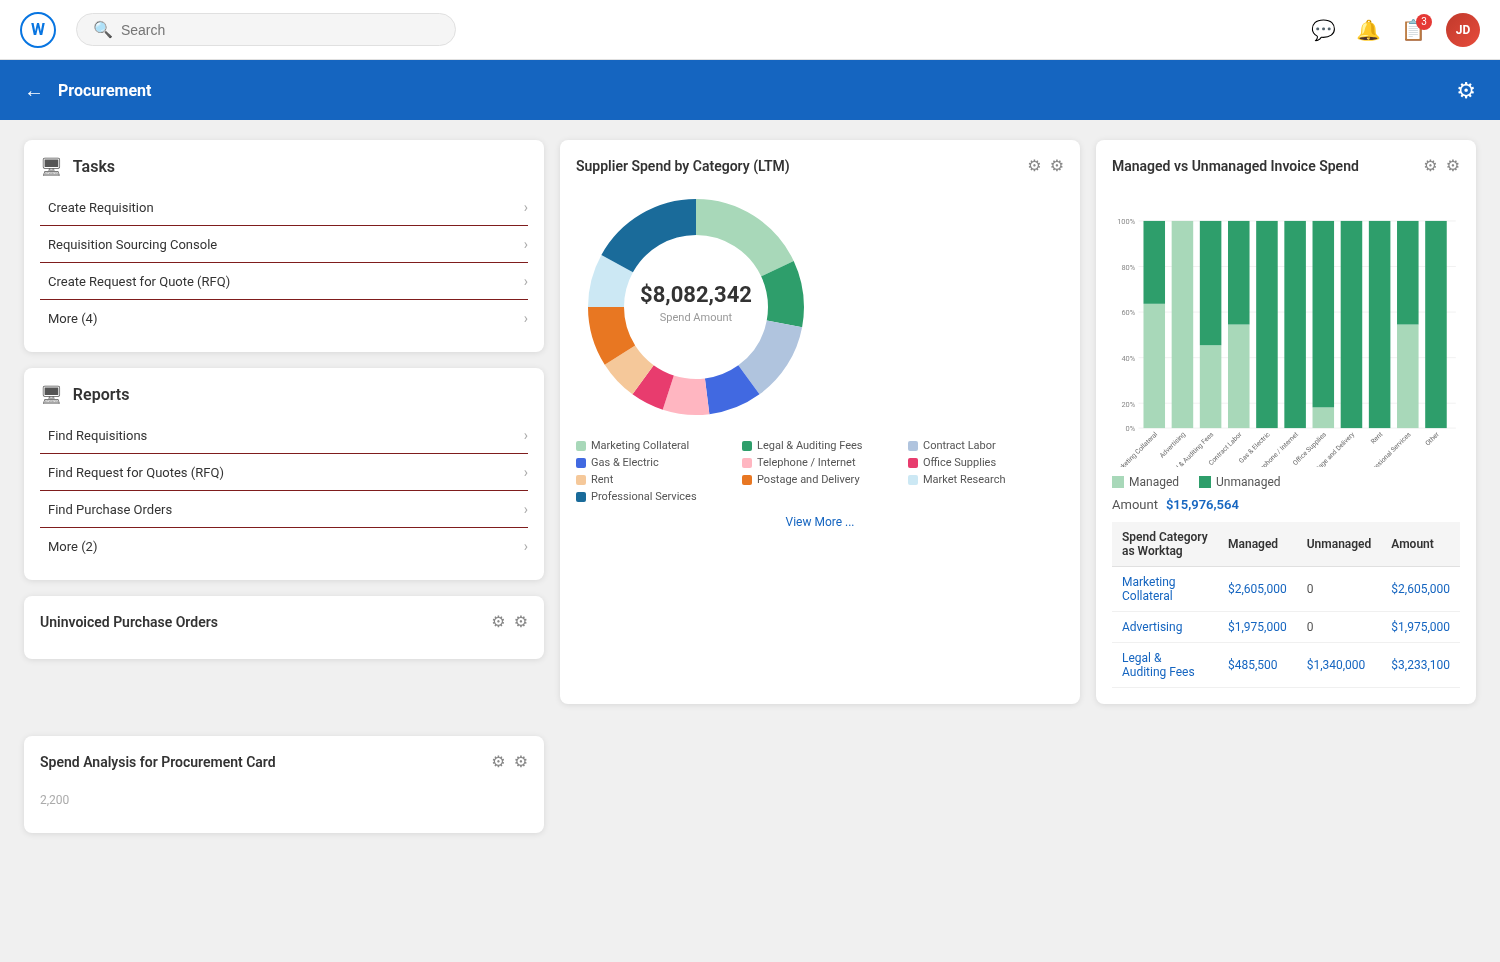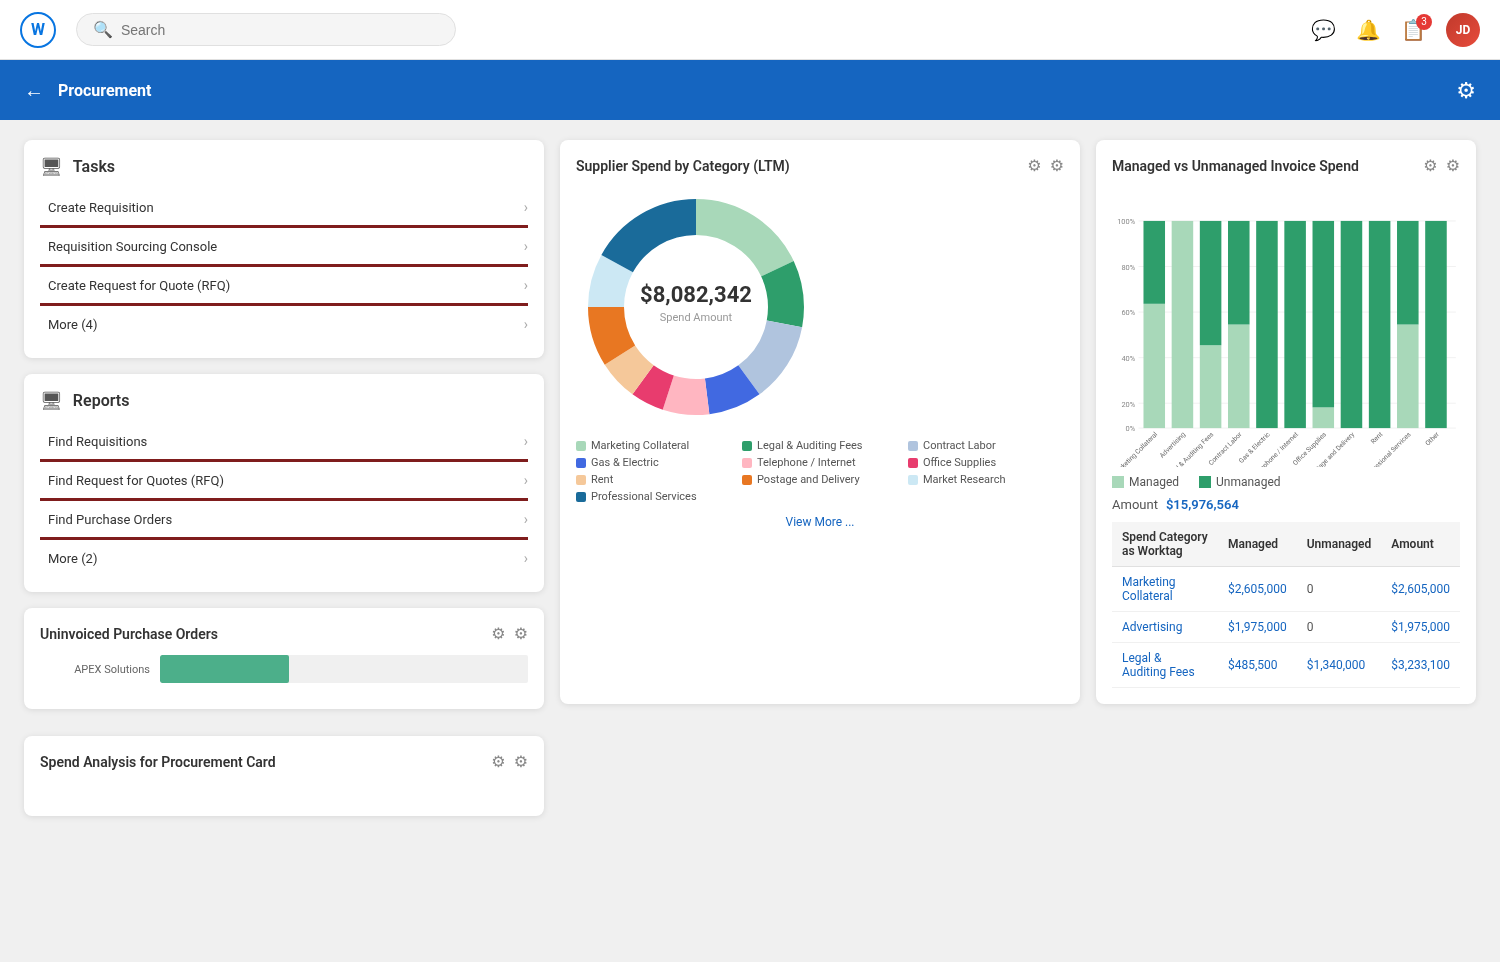--- a/index.html
+++ b/index.html
@@ -99,21 +99,21 @@
     .spend-table td.link { color: #1565c0; }
     .spend-table td.money { color: #1565c0; }
 
     
     .right-panel { grid-row: 1 / 3; display: flex; flex-direction: column; gap: 16px; }
     .section-header { display: flex; align-items: center; gap: 10px; margin-bottom: 12px; }
     .section-icon { color: #555; font-size: 18px; }
     .section-title { font-size: 16px; font-weight: 600; color: #333; }
     .menu-item {
       display: flex; align-items: center; justify-content: space-between;
-      padding: 10px 0; border-bottom: 3px solid #7f1d1d; cursor: pointer;
+      padding: 10px 0; border-bottom: 1px solid #7f1d1d; cursor: pointer;
     }
     .menu-item:last-child { border-bottom: none; }
     .menu-item-text { font-size: 13px; color: #333; padding-left: 8px; }
     .chevron { color: #aaa; font-size: 14px; }
 
     
     .po-chart { margin-top: 8px; }
     .po-bar-row { display: flex; align-items: center; margin-bottom: 10px; }
     .po-label { font-size: 11px; color: #666; width: 110px; text-align: right; margin-right: 10px; flex-shrink: 0; }
     .po-bar-track { flex: 1; height: 28px; background: #f0f0f0; border-radius: 2px; overflow: hidden; }
@@ -394,33 +394,28 @@
 
     <div class="card">
       <div class="card-header">
         <span class="card-header-title">Uninvoiced Purchase Orders</span>
         <div class="card-icons">
           <span>⚙</span>
           <span>⚙</span>
         </div>
       </div>
       <div class="po-chart">
-        <div class="po-bar-row">
-          <div class="po-label">APEX Solutions</div>
-          <div class="po-bar-track">
-            <div class="po-bar-fill" style="width:35%"></div>
-          </div>
-        </div>
       </div>
     </div>
   </div>
 
   <div class="card bottom-left" style="min-height:80px;">
     <div class="card-header">
       <span class="card-header-title">Spend Analysis for Procurement Card</span>
       <div class="card-icons">
         <span>⚙</span>
         <span>⚙</span>
       </div>
     </div>
+    <div style="font-size:12px;color:#aaa;padding:10px 0;">2,200</div>
   </div>
 
 </div>
 
 </body></html>

